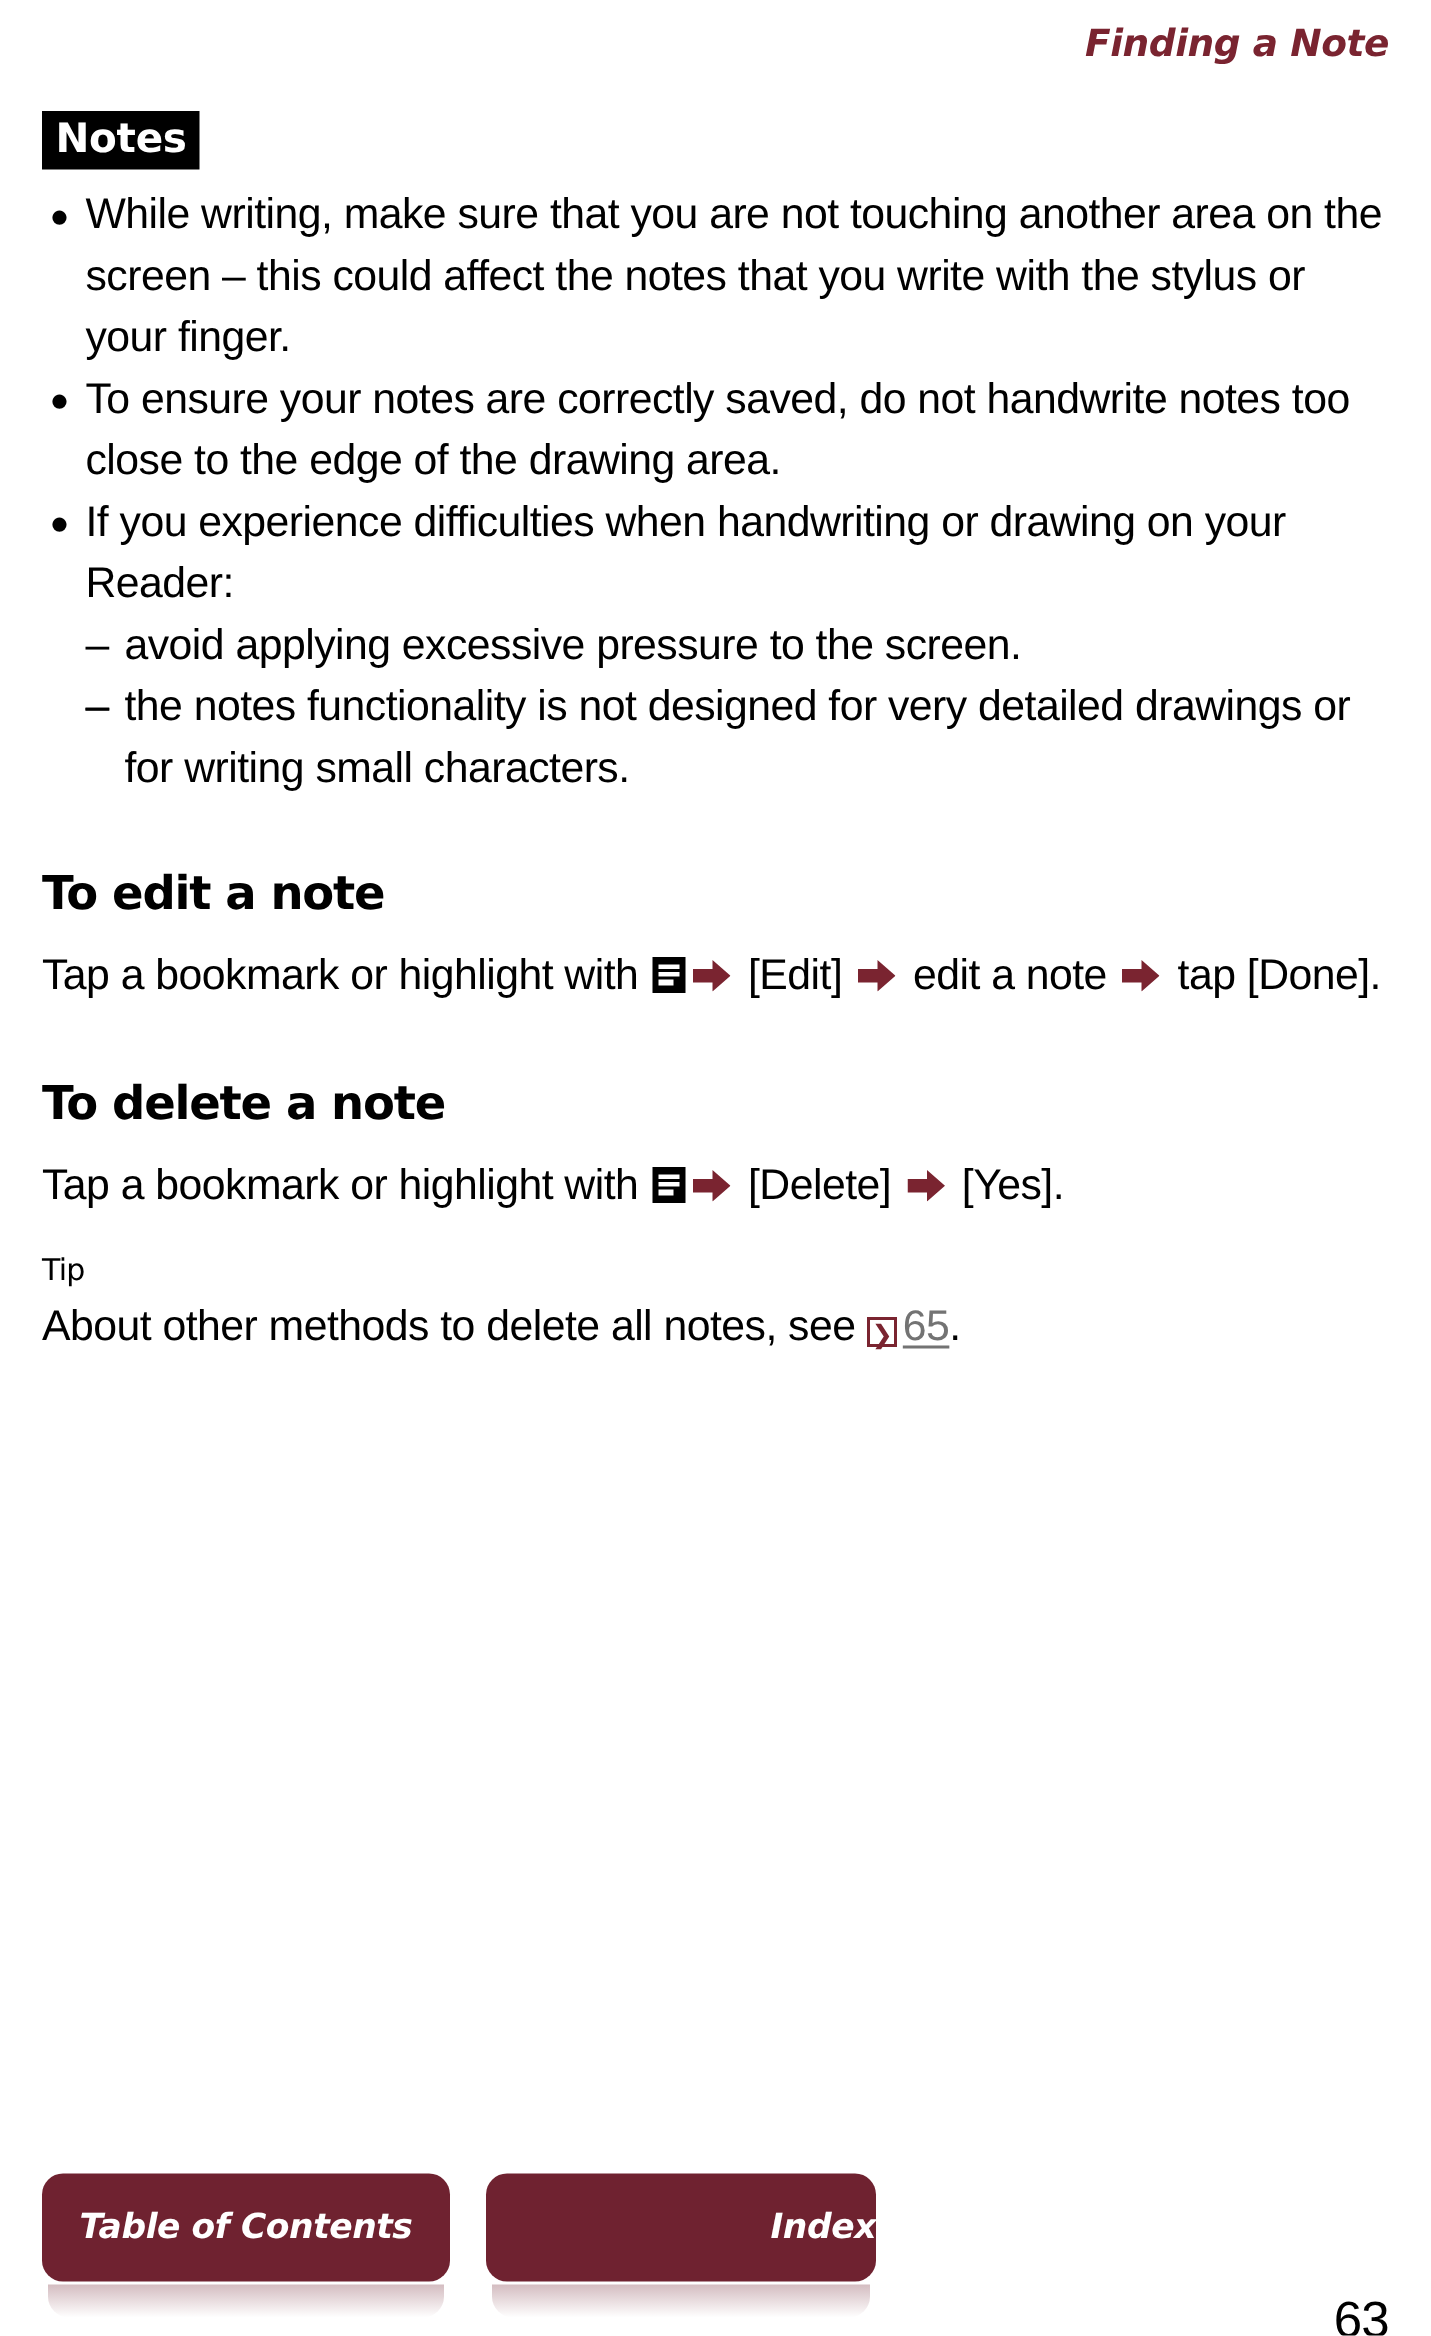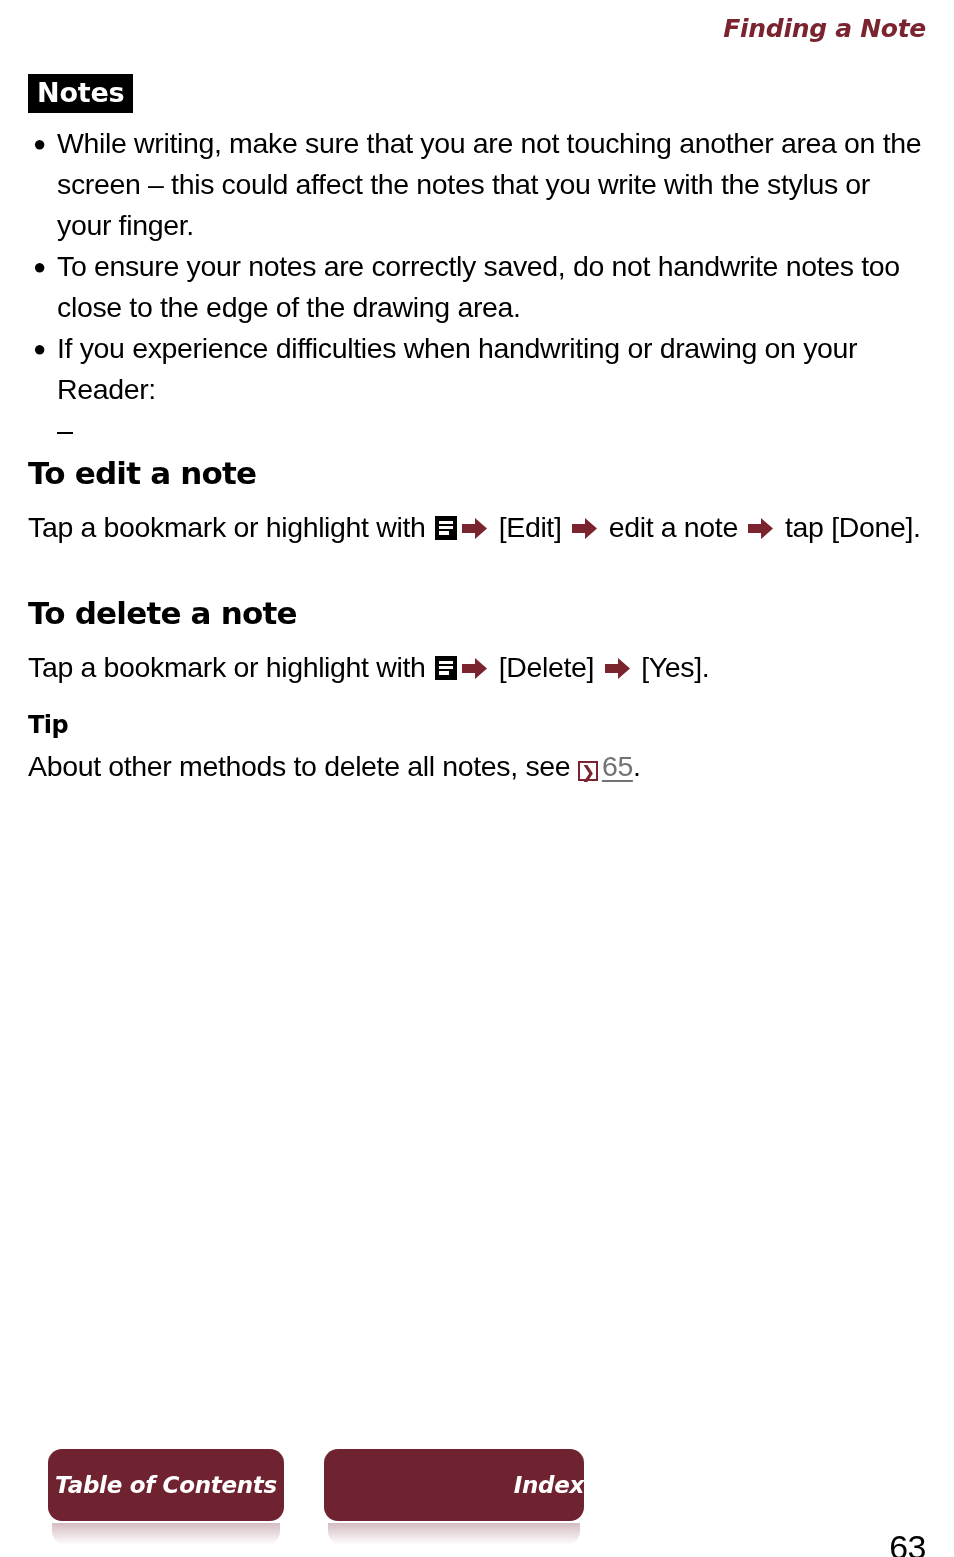--- a/index.html
+++ b/index.html
@@ -106,22 +106,22 @@
     font-size: 31px;
     line-height: 1.1;
     letter-spacing: -0.8px;
     margin: 0;
   }
   .heading-edit   { margin-top: 46px; }
   .heading-delete { margin-top: 46px; }
 
   .sub-heading {
     font-family: "DejaVu Sans", sans-serif;
-    font-weight: bold;
-    font-size: 24px;
+    font-weight: normal;
+    font-size: 20px;
     line-height: 1.1;
     letter-spacing: -0.5px;
     margin: 22px 0 0 0;
   }
 
   .body-para {
     font-size: 28.5px;
     line-height: 46px;
     letter-spacing: -0.35px;
     margin: 14px 0 0 0;
@@ -210,21 +210,21 @@
     content: "";
     position: absolute;
     left: 4px;
     right: 4px;
     top: 74px;
     height: 22px;
     border-radius: 0 0 14px 14px;
     background: linear-gradient(to bottom, rgba(111,34,48,0.30), rgba(111,34,48,0.0));
     pointer-events: none;
   }
-  .btn-toc   { left: 20px;   width: 236px; }
+  .btn-toc   { left: 0;   width: 272px; }
   .btn-index { left: 296px; width: 260px; justify-content: flex-end; }
 
   .page-number {
     position: absolute;
     right: 0px;
     top: 47px;
     font-size: 34px;
     letter-spacing: -0.5px;
     color: #000000;
     margin-top: 40px;
@@ -256,26 +256,28 @@
       <li class="bullet-item">
         <span class="bullet-dot">●</span>
         <span>If you experience difficulties when handwriting or drawing on your Reader:</span>
       </li>
 
     </ul>
 
     <ul class="dash-list">
       <li class="dash-item">
         <span class="dash-mark">–</span>
+        <span>avoid applying excessive pressure to the screen.</span>
       </li>
       <li class="dash-item">
         <span class="dash-mark">–</span>
       </li>
       <li class="dash-item">
         <span class="dash-mark">–</span>
+        <span>the notes functionality is not designed for very detailed drawings or for writing small characters.</span>
       </li>
     </ul>
 
     <h2 class="section-heading heading-edit">To edit a note</h2>
 
     <p class="body-para">
       <span>Tap a bookmark or highlight with </span><span class="menu-icon"><i class="l1"></i><i class="l2"></i><i class="l3"></i></span><span class="arrow-icon"><svg width="25" height="21" viewBox="0 0 25 21">
             <path d="M0 6 L13 6 L13 0 L25 10.5 L13 21 L13 15 L0 15 Z" fill="#7A2430"></path>
           </svg></span><span> [Edit] </span><span class="arrow-icon"><svg width="25" height="21" viewBox="0 0 25 21">
             <path d="M0 6 L13 6 L13 0 L25 10.5 L13 21 L13 15 L0 15 Z" fill="#7A2430"></path>

